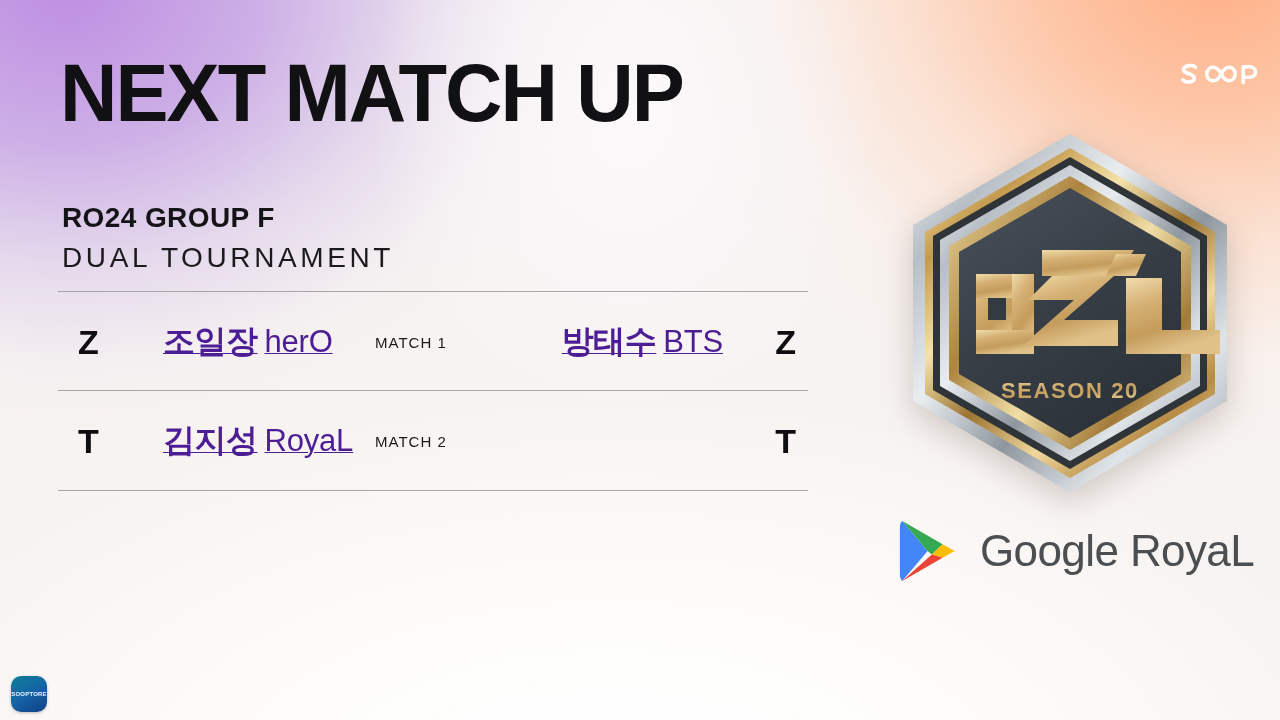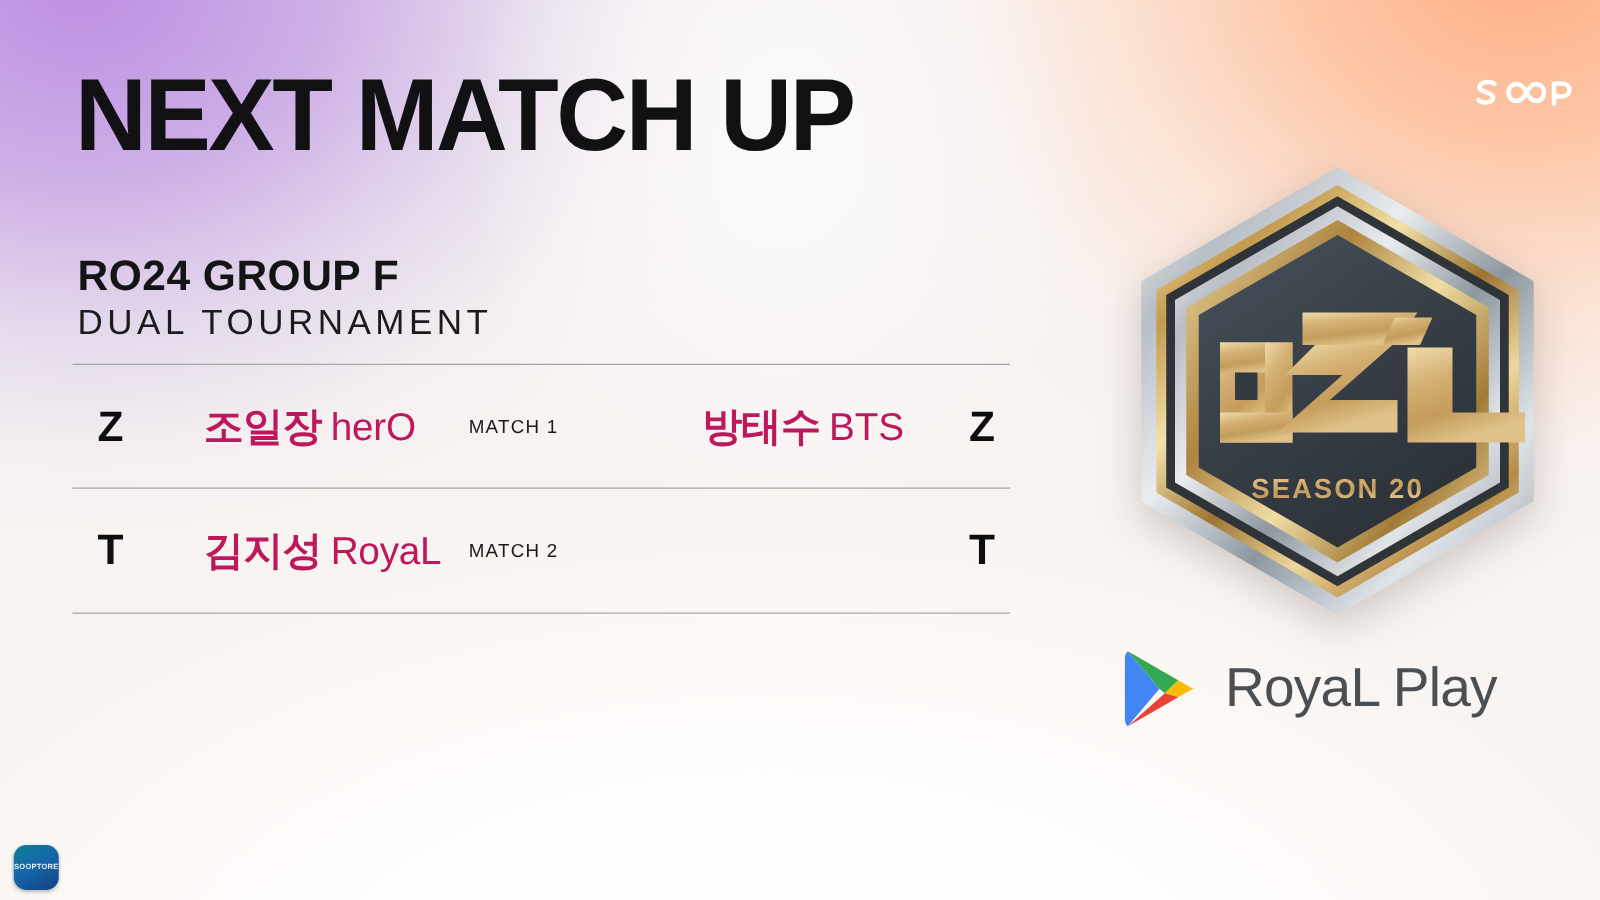--- a/index.html
+++ b/index.html
@@ -51,21 +51,21 @@
 
   #title {
     position:absolute; left:60px; top:52px;
     font-size:82px; font-weight:900; letter-spacing:-2.0px;
     color:#111113; line-height:1; white-space:nowrap;
     transform:scaleX(0.97); transform-origin:left center;
   }
 
   #round-name {
     position:absolute; left:62px; top:202px;
-    font-size:34px; font-weight:900; letter-spacing:0.4px;
+    font-size:28px; font-weight:900; letter-spacing:0.4px;
     color:#141416; white-space:nowrap;
   }
   #round-sub {
     position:absolute; left:62px; top:242px;
     font-size:28px; font-weight:300; letter-spacing:3.6px;
     color:#1b1b1d; white-space:nowrap;
   }
 
   .rule {
     position:absolute; left:58px; width:750px; height:1px;
@@ -81,21 +81,21 @@
 
   .race {
     position:absolute; top:50%; transform:translateY(-50%);
     font-size:34px; font-weight:900; color:#0e0e10;
   }
   .race-left  { left:20px; }
   .race-right { right:12px; }
 
   .player {
     position:absolute; top:50%; transform:translateY(-50%);
-    white-space:nowrap; color:#be185d;
+    white-space:nowrap; color:#4c1d95;text-decoration:underline;
   }
   .player-left  { left:105px; }
   .player-right { right:85px; text-align:center; }
   .p-name { font-size:32px; font-weight:900; letter-spacing:-0.5px; }
   .p-nick { font-size:31px; font-weight:400; letter-spacing:-0.2px; margin-left:7px; }
 
   .match-label {
     position:absolute; top:50%; transform:translateY(-50%);
     left:50%; margin-left:-58px; width:120px; text-align:left;
     font-size:15px; font-weight:500; letter-spacing:1.0px; color:#1a1a1c;
@@ -270,18 +270,18 @@
       <linearGradient id="pBlue" x1="0" y1="0" x2="0.7" y2="1">
         <stop offset="0%" stop-color="#00A0FF"></stop>
           <stop offset="100%" stop-color="#4285F4"></stop>
       </linearGradient>
     </defs>
     <path d="M5 3 C3 4.5, 2.2 7, 2.2 10.5 L2.2 65.5 C2.2 69, 3 71.5, 5 73 L34.5 38 Z" fill="#4285F4"></path>
     <path d="M5 3 L52 30 L39.5 42.2 L34.5 38 Z" fill="#34A853"></path>
     <path d="M52 30 L65 37.5 C68.5 39.6, 68.5 36.4, 65 38.5 L52 46 L39.5 42.2 Z" fill="#FBBC04"></path>
     <path d="M5 73 L39.5 42.2 L52 46 Z" fill="#EA4335"></path>
   </svg>
-  <span id="gplay-text">RoyaL Play</span>
+  <span id="gplay-text">Google RoyaL</span>
 </div>
 
 <div id="watermark">
   <span id="watermark-text">SOOPTORE</span>
 </div>
 
 </body></html>

